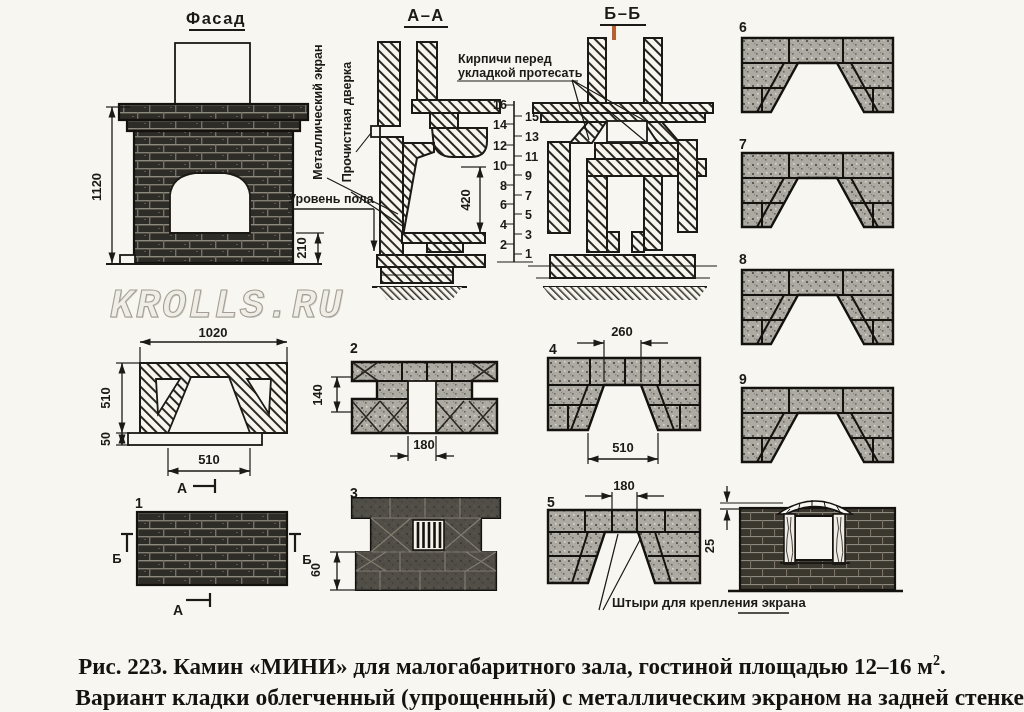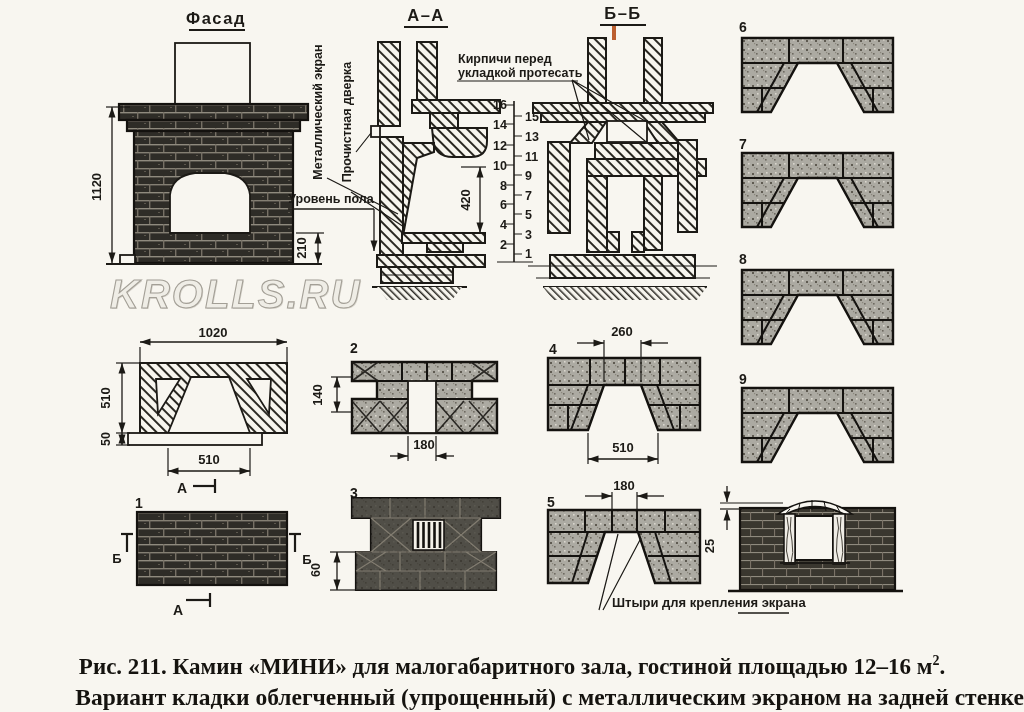--- a/index.html
+++ b/index.html
@@ -15,22 +15,22 @@
   .ln2{stroke:#1c1a16;stroke-width:2.2;fill:none;}
   .dim{stroke:#1c1a16;stroke-width:1.3;fill:none;marker-start:url(#ar);marker-end:url(#ar);}
   .dime{stroke:#1c1a16;stroke-width:1.3;fill:none;marker-end:url(#ar);}
   .hat{fill:url(#hat);stroke:#1c1a16;stroke-width:2;}
   .wht{fill:#f8f6f0;stroke:#1c1a16;stroke-width:1.8;}
   .brk{fill:url(#brk);stroke:#14120f;stroke-width:2.2;}
   .stp{fill:url(#stip);stroke:#14120f;stroke-width:2.4;}
   .jnt{stroke:#14120f;stroke-width:2;fill:none;}
   .xln{stroke:#1c1a16;stroke-width:1.6;fill:none;opacity:.9;}
   .p3t{stroke:#8b8578;stroke-width:1.2;fill:none;opacity:.85;}
-  .watermark{position:absolute;left:110px;top:272px;width:250px;
-    font-family:Liberation Sans, sans-serif;font-style:italic;font-weight:700;font-size:40px;
+  .watermark{position:absolute;left:110px;top:284px;width:250px;
+    font-family:Liberation Mono, monospace;font-style:italic;font-weight:700;font-size:40px;
     color:#efede6;-webkit-text-stroke:1.1px #a39f96;text-shadow:1px 1px 0 #d8d5cd;
     letter-spacing:2px;pointer-events:none;}
   .caption{position:absolute;left:0;top:645px;width:1024px;text-align:center;
     font-family:"Liberation Serif",serif;font-weight:700;color:#15130f;}
   .cap1{font-size:23px;line-height:31px;}
   .cap1 sup{font-size:14px;}
   .cap2{font-size:23.5px;line-height:30px;text-align:right;}
 </style>
 </head>
 <body>
@@ -355,17 +355,17 @@
     <line class="dime" x1="727" y1="486" x2="727" y2="502"></line>
     <line class="dime" x1="727" y1="530" x2="727" y2="510"></line>
     <text class="t13" x="714" y="546" text-anchor="middle" transform="rotate(-90 714 546)">25</text>
   </g>
 </g>
 </svg>
 
 <div class="watermark">KROLLS.RU</div>
 
 <div class="caption">
-  <div class="cap1"><span>Рис. 211. Камин «МИНИ» для малогабаритного зала, гостиной площадью 12–16 м</span><sup>2</sup><span>.</span></div>
+  <div class="cap1"><span>Рис. 223. Камин «МИНИ» для малогабаритного зала, гостиной площадью 12–16 м</span><sup>2</sup><span>.</span></div>
   <div class="cap2">Вариант кладки облегченный (упрощенный) с металлическим экраном на задней стенке</div>
 </div>
 
 </div>
 
 </body></html>

